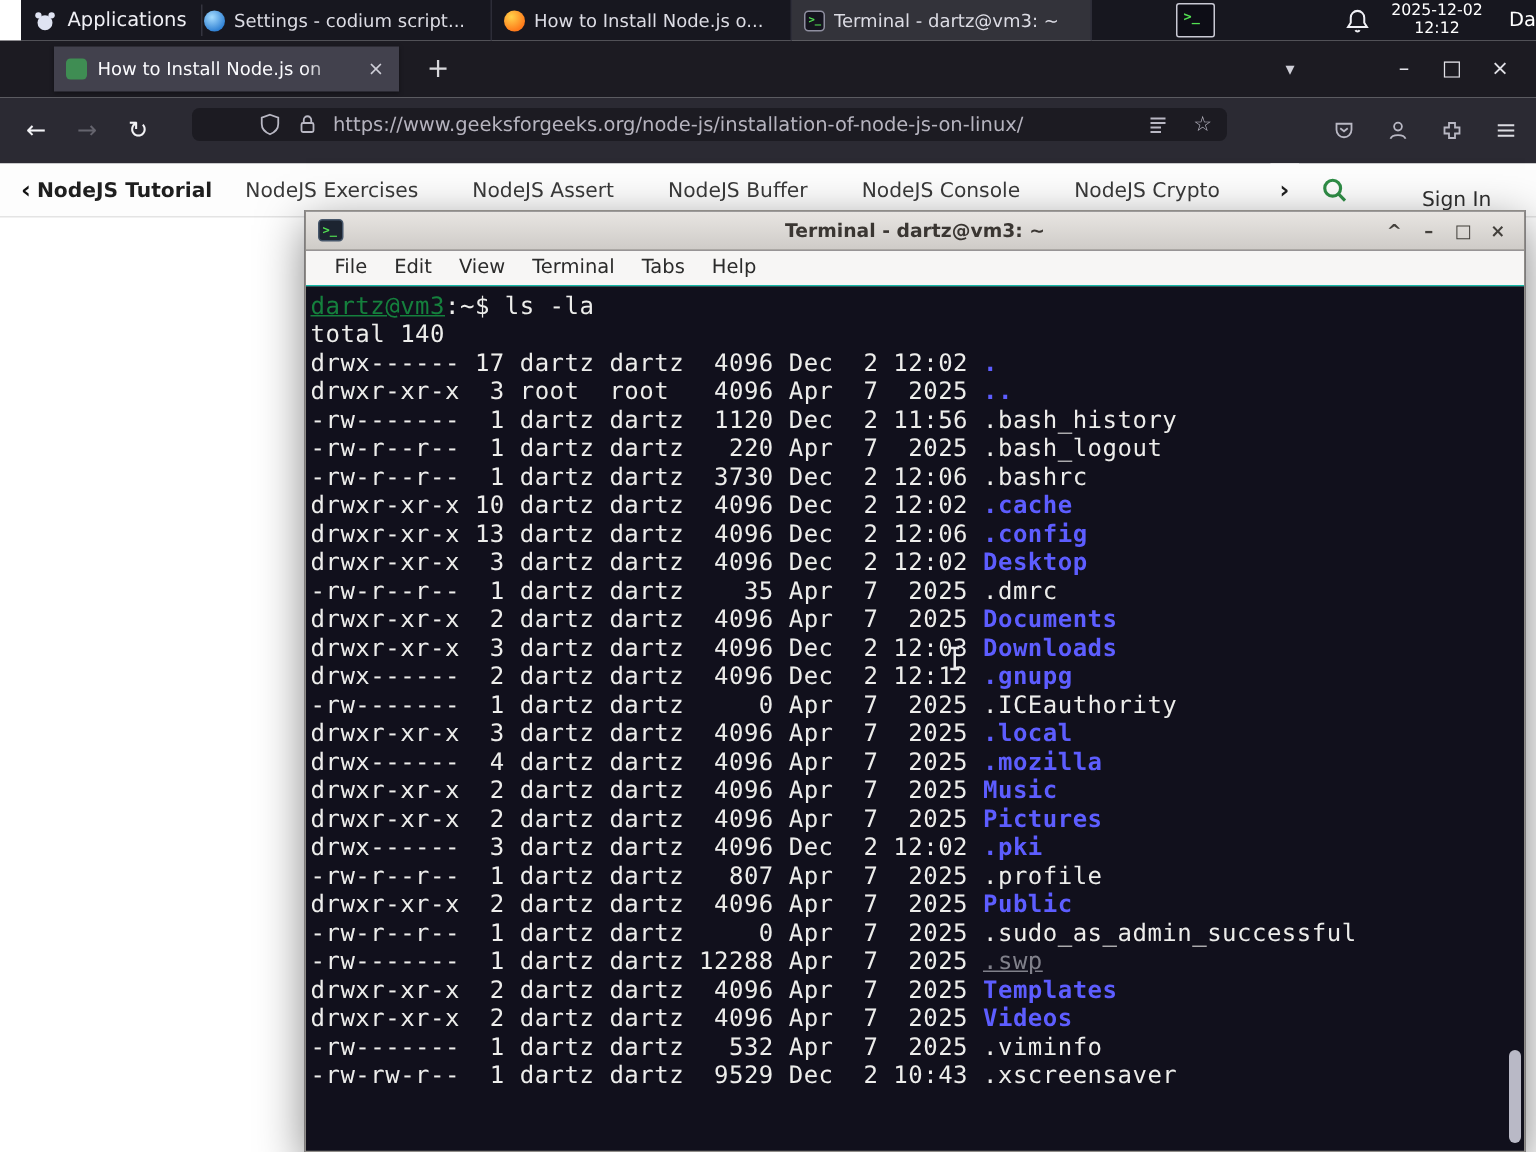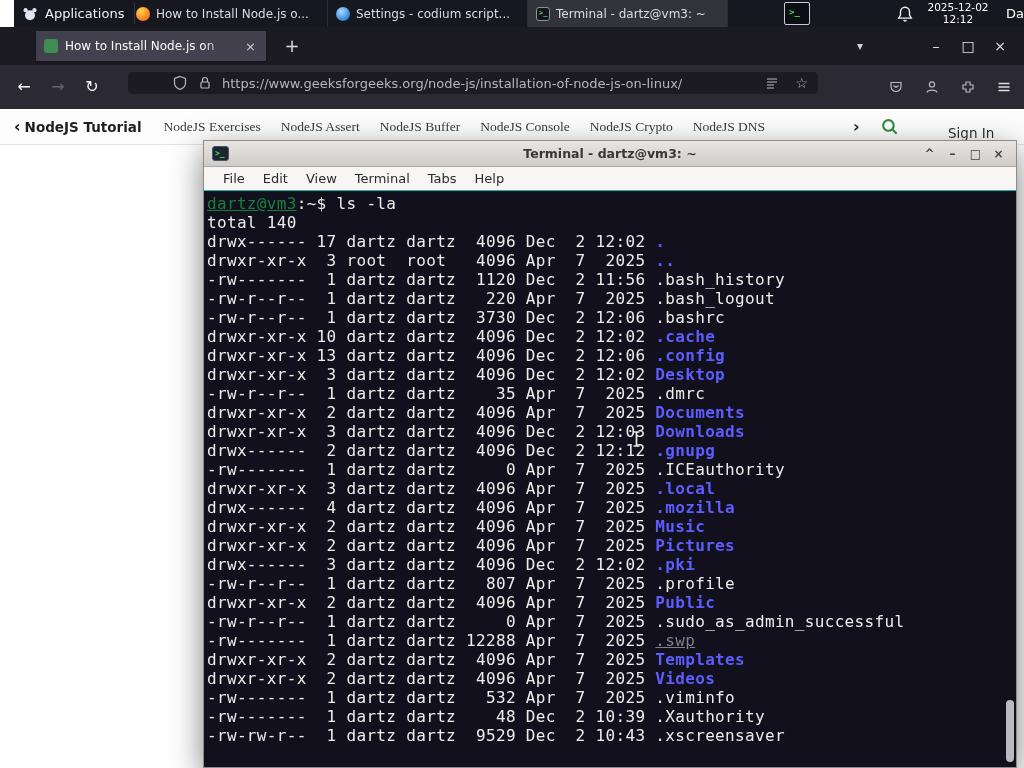--- a/index.html
+++ b/index.html
@@ -47,21 +47,21 @@
   .urlbar svg { margin-right:9px; }
   .url-text { font-size:13px; color:#b6b4bf; white-space:nowrap; overflow:hidden; flex:1; }
   .url-right { display:flex; align-items:center; gap:6px; padding:0 10px; }
   .star { font-size:14px; color:#b9b8c4; }
   .toolbar-right { position:absolute; right:8px; top:7px; height:30px; display:flex; align-items:center; gap:12px; }
   .toolbar-right .icbox { width:24px; height:24px; display:flex; align-items:center; justify-content:center; }
 
   .site-nav { position:absolute; left:0; top:82px; width:1024px; height:36px; background:#fdfdfd; border-bottom:1px solid #e4e4e4; display:flex; align-items:center; color:#1f1f1f; }
   .chev { font-weight:bold; font-size:16px; color:#111; padding:0 4px 0 14px; }
   .nav-primary { font-weight:bold; font-size:13.5px; margin-right:22px; white-space:nowrap; }
-  .nav-items { display:flex; gap:20px; width:702px; overflow:hidden; white-space:nowrap;font-family:Liberation Serif, serif; }
+  .nav-items { display:flex; gap:36px; width:702px; overflow:hidden; white-space:nowrap; }
   .nav-item { font-size:13.5px; color:#3a3a3a; }
   .chev-right { position:absolute; left:847px; top:0; height:35px; line-height:35px; font-weight:bold; font-size:16px; background:#fdfdfd; padding:0 6px; }
   .gfg-search { position:absolute; left:880px; top:8px; }
   .signin { position:absolute; left:948px; top:10px; font-size:13.5px; color:#2f2f2f;margin-top:6px; }
 
   
   .terminal { position:absolute; left:203px; top:140px; width:814px; height:628px; border:1px solid #8f8c88; box-shadow:0 10px 30px rgba(0,0,0,.5); background:#11101c; z-index:30; }
   .t-title { position:relative; height:26px; background:linear-gradient(#e8e5e2,#cfccc8); border-bottom:1px solid #aba8a4; display:flex; align-items:center; }
   .t-icon { position:relative; width:17px; height:15px; margin-left:8px; background:#1c2430; border-radius:3px; border:1px solid #46566a; }
   .t-icon::after { font-size:8px; left:2px; top:2px; }
@@ -90,26 +90,26 @@
       <svg width="16" height="16" viewBox="0 0 16 16">
         <circle cx="8" cy="9.2" r="5" fill="#dfe3f2"></circle>
         <circle cx="3.6" cy="4.2" r="2.1" fill="#dfe3f2"></circle>
         <circle cx="12.4" cy="4.2" r="2.1" fill="#dfe3f2"></circle>
       </svg>
       <span>Applications</span>
     </div>
     <div class="panel-sep"></div>
     <div class="taskbar">
         <div class="task">
+          <span class="ticon ticon-settings"></span>
+          <span class="tlabel">Settings - codium script...</span>
+        </div>
+        <div class="task">
           <span class="ticon ticon-firefox"></span>
           <span class="tlabel">How to Install Node.js o...</span>
-        </div>
-        <div class="task">
-          <span class="ticon ticon-settings"></span>
-          <span class="tlabel">Settings - codium script...</span>
         </div>
         <div class="task active">
           <span class="ticon ticon-terminal"></span>
           <span class="tlabel">Terminal - dartz@vm3: ~</span>
         </div>
       </div>
     <div class="tray-icon"></div>
     <div class="bell-btn">
       <svg width="18" height="18" viewBox="0 0 16 16">
         <path d="M8 2a4 4 0 0 1 4 4v3l1.6 2.6H2.4L4 9V6a4 4 0 0 1 4-4Z" fill="none" stroke="#f0f0f5" stroke-width="1.2"></path>
@@ -248,21 +248,20 @@
           <div class="tline"><span class="s-p">drwxr-xr-x  2 dartz dartz  4096 Apr  7  2025 </span><span class="s-d">Music</span></div>
           <div class="tline"><span class="s-p">drwxr-xr-x  2 dartz dartz  4096 Apr  7  2025 </span><span class="s-d">Pictures</span></div>
           <div class="tline"><span class="s-p">drwx------  3 dartz dartz  4096 Dec  2 12:02 </span><span class="s-d">.pki</span></div>
           <div class="tline"><span class="s-p">-rw-r--r--  1 dartz dartz   807 Apr  7  2025 .profile</span></div>
           <div class="tline"><span class="s-p">drwxr-xr-x  2 dartz dartz  4096 Apr  7  2025 </span><span class="s-d">Public</span></div>
           <div class="tline"><span class="s-p">-rw-r--r--  1 dartz dartz     0 Apr  7  2025 .sudo_as_admin_successful</span></div>
           <div class="tline"><span class="s-p">-rw-------  1 dartz dartz 12288 Apr  7  2025 </span><span class="s-m">.swp</span></div>
           <div class="tline"><span class="s-p">drwxr-xr-x  2 dartz dartz  4096 Apr  7  2025 </span><span class="s-d">Templates</span></div>
           <div class="tline"><span class="s-p">drwxr-xr-x  2 dartz dartz  4096 Apr  7  2025 </span><span class="s-d">Videos</span></div>
           <div class="tline"><span class="s-p">-rw-------  1 dartz dartz   532 Apr  7  2025 .viminfo</span></div>
-          <div class="tline"><span class="s-p">-rw-------  1 dartz dartz    48 Dec  2 10:39 .Xauthority</span></div>
           <div class="tline"><span class="s-p">-rw-rw-r--  1 dartz dartz  9529 Dec  2 10:43 .xscreensaver</span></div>
         </div>
       <div class="t-scrollthumb"></div>
     </div>
   </div>
 
   <div class="mouse-cursor">
     <svg width="11" height="18" viewBox="0 0 11 18">
         <path d="M2.5 2h6M5.5 2v14M2.5 16h6" fill="none" stroke="#e9e9ec" stroke-width="1.7"></path>
       </svg>

